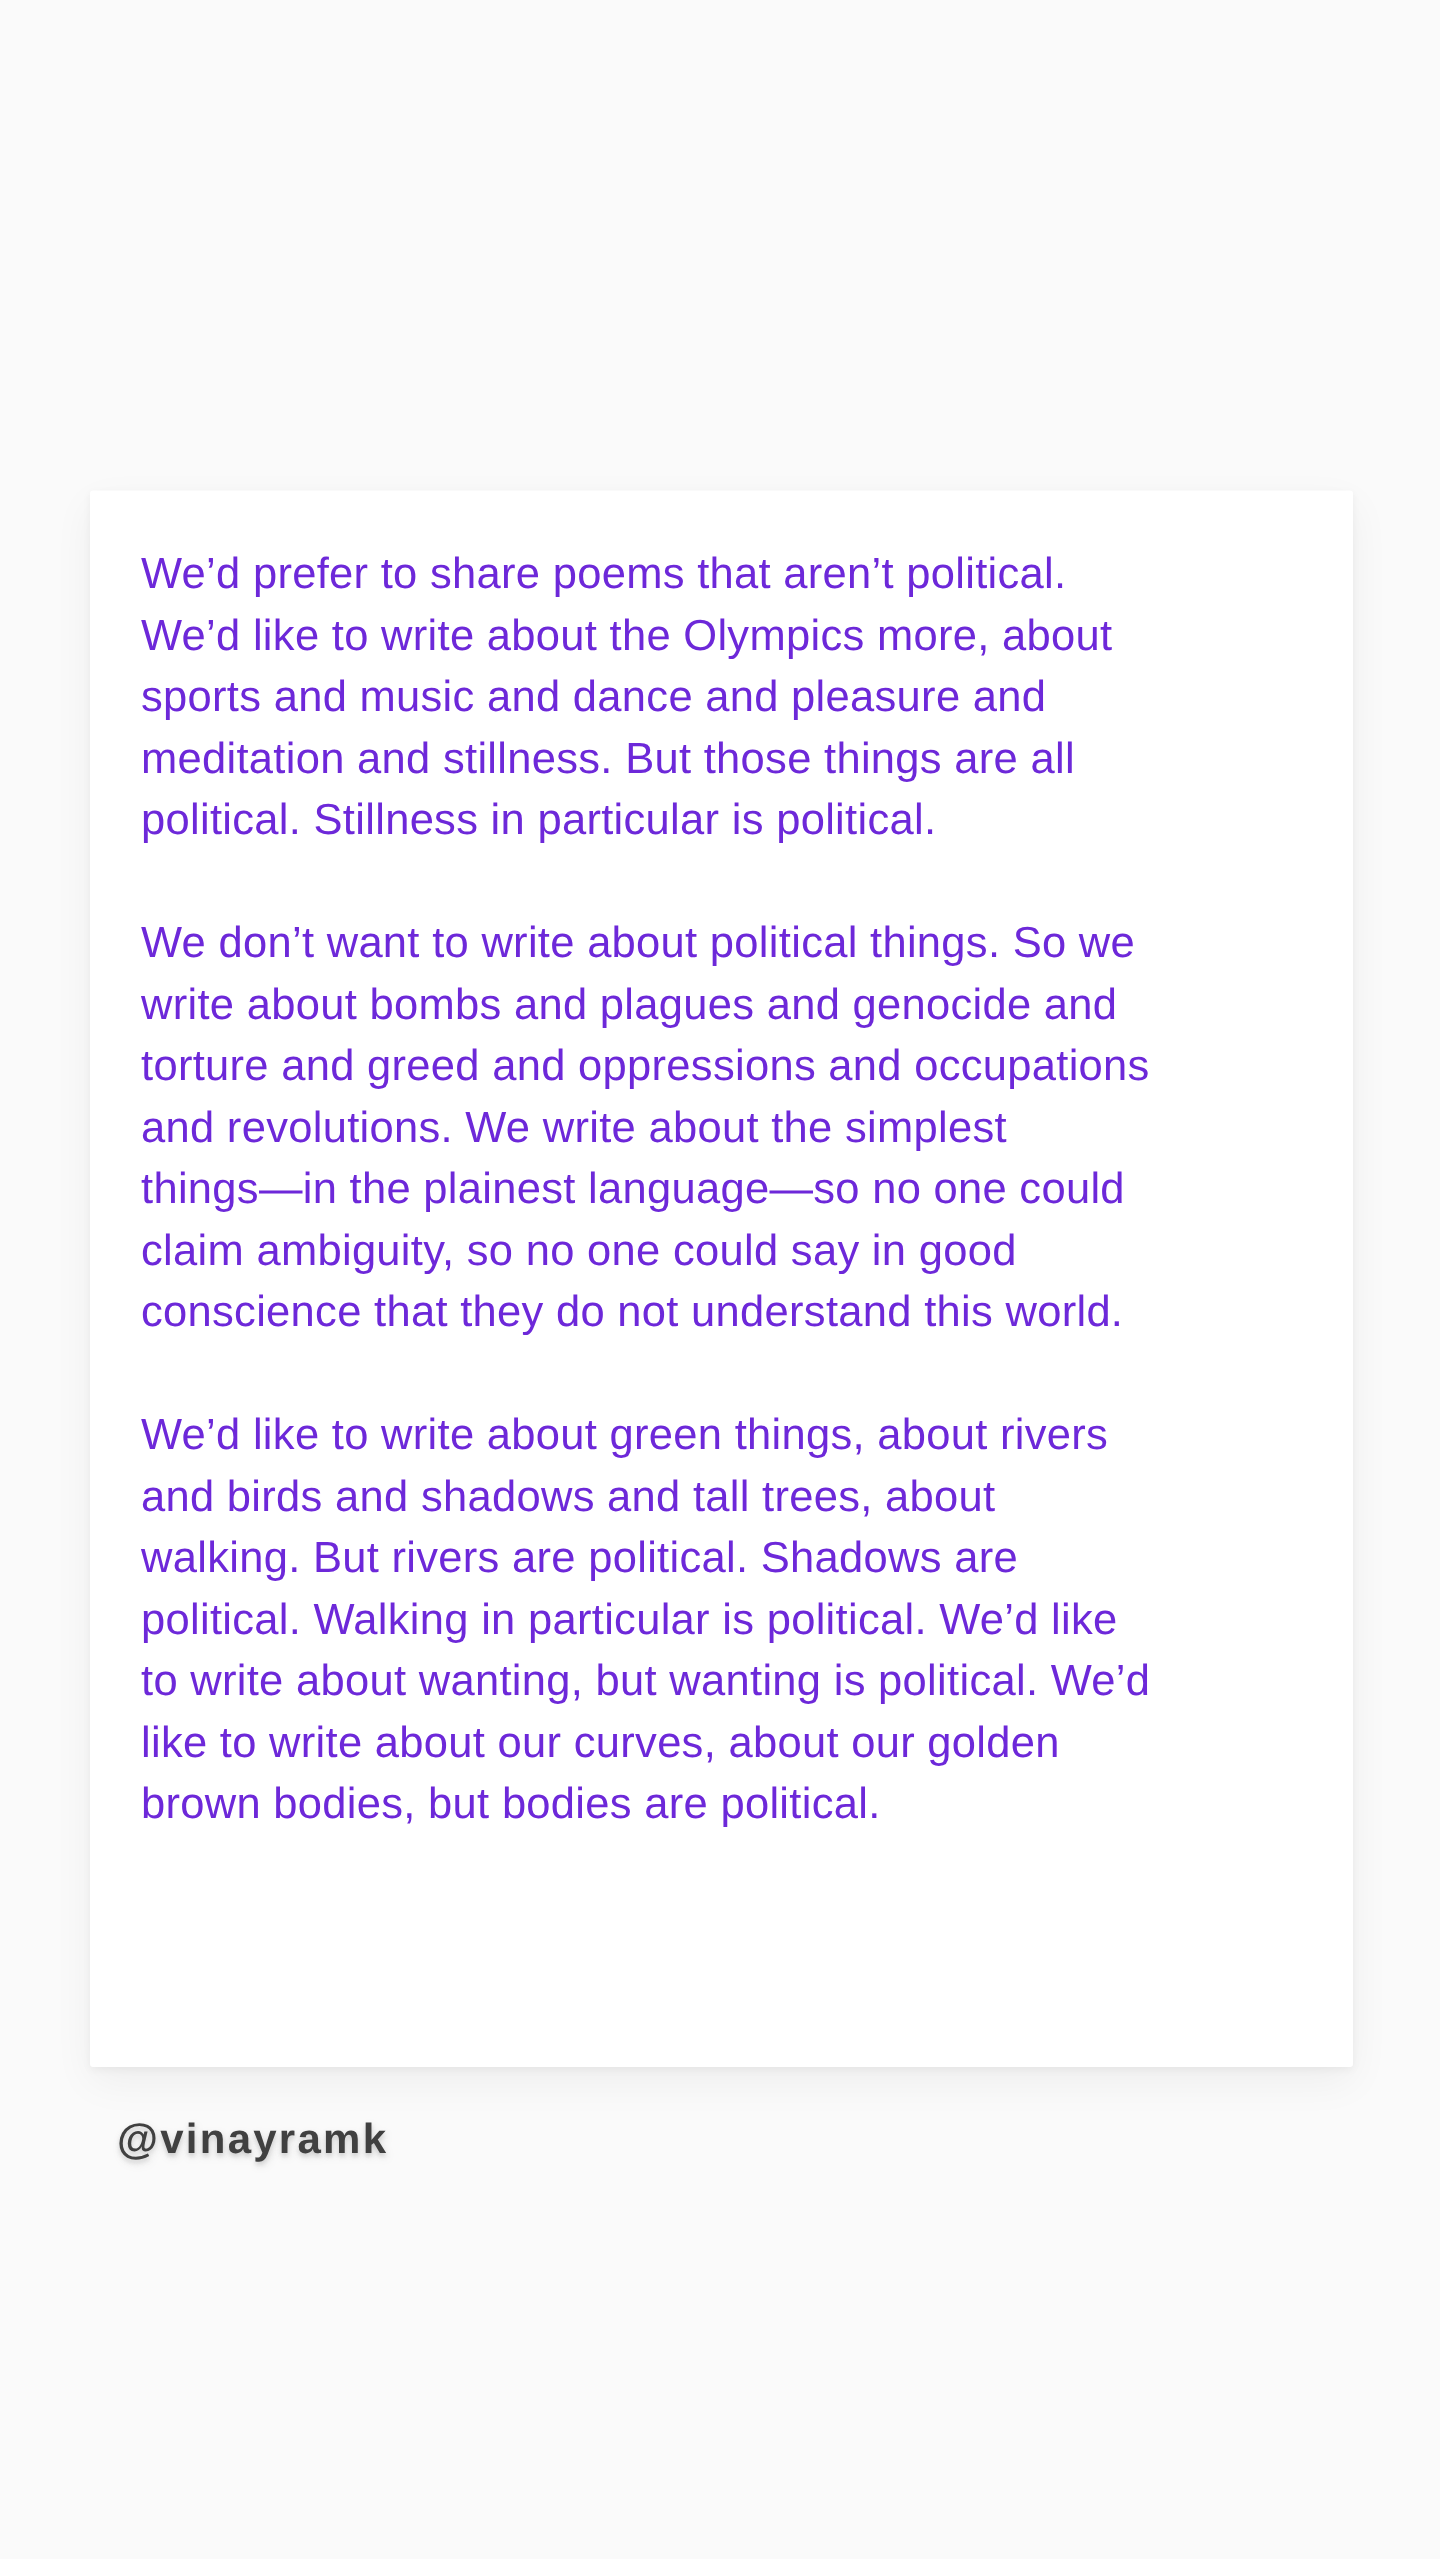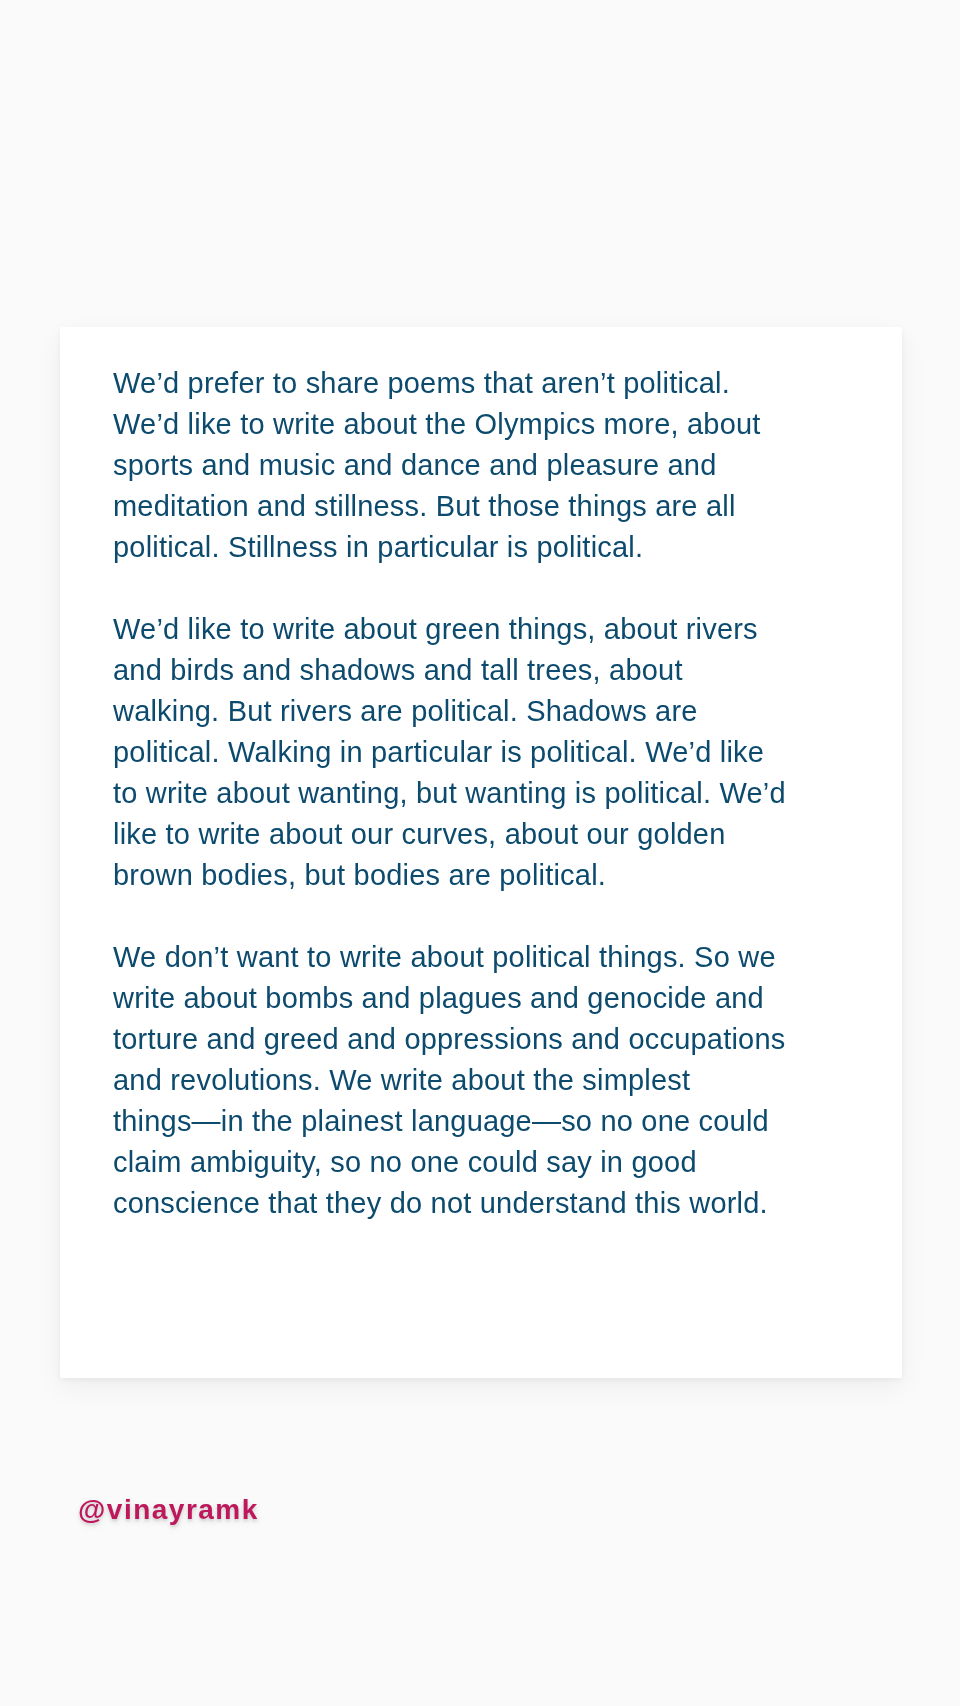--- a/index.html
+++ b/index.html
@@ -17,65 +17,65 @@
   .poem-card {
     position: absolute;
     left: 60px;
     top: 327px;
     width: 842px;
     height: 1051px;
     box-sizing: border-box;
     background: #ffffff;
     border-radius: 2px;
     box-shadow: 0 2px 6px rgba(0,0,0,0.05), 0 10px 28px rgba(0,0,0,0.05);
-    padding: 36px 48px 0 53px;
-    color: #0c4a6e;
+    padding: 36px 48px 0 34px;
+    color: #6d28d9;
     font-size: 29px;
     line-height: 41px;
     letter-spacing: 0.2px;
   }
   .para {
     margin: 0 0 41px 0;
     white-space: pre-line;
   }
   .para em {
     font-style: italic;
   }
   .watermark {
     position: absolute;
     left: 78px;
-    top: 1494px;
+    top: 1410px;
     font-size: 28px;
     font-weight: bold;
     letter-spacing: 1.5px;
-    color: #be185d;
+    color: #404040;
     text-shadow: 0 2px 3px rgba(150,150,150,0.35), 1px 3px 6px rgba(120,120,120,0.18);
   }
 </style>
 </head>
 <body>
 
 <div class="poem-card">
   <p class="para">We’d prefer to share poems that aren’t political.
 We’d like to write about the Olympics more, about
 sports and music and dance and pleasure and
 meditation and stillness. But those things are all
 political. Stillness in particular is political.</p>
 
 
+  <p class="para">We don’t want to write about political things. So we
+write about bombs and plagues and genocide and
+torture and greed and oppressions and occupations
+and revolutions. We write about the simplest
+things—in the plainest language—so no one could
+claim ambiguity, so no one could say in good
+conscience that they do not understand this world.</p>
+
   <p class="para">We’d like to write about green things, about rivers
 and birds and shadows and tall trees, about
 walking. But rivers are political. Shadows are
 political. Walking in particular is political. We’d like
 to write about wanting, but wanting is political. We’d
 like to write about our curves, about our golden
 brown bodies, but bodies are political.</p>
-
-  <p class="para">We don’t want to write about political things. So we
-write about bombs and plagues and genocide and
-torture and greed and oppressions and occupations
-and revolutions. We write about the simplest
-things—in the plainest language—so no one could
-claim ambiguity, so no one could say in good
-conscience that they do not understand this world.</p>
 </div>
 
 <div class="watermark">@vinayramk</div>
 
 </body></html>

